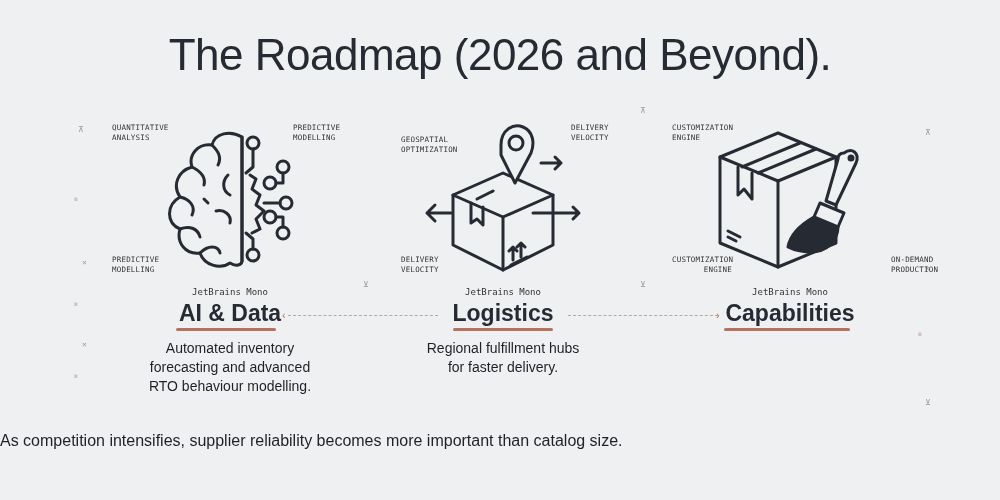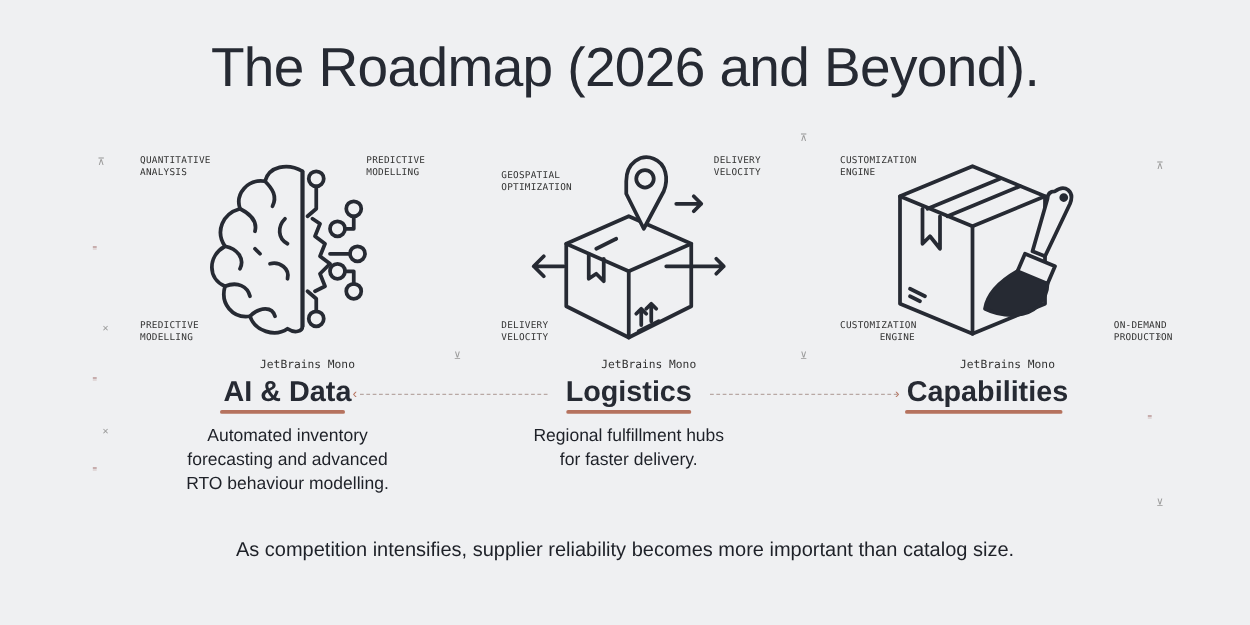--- a/index.html
+++ b/index.html
@@ -17,42 +17,42 @@
     font-family: "Liberation Sans", sans-serif;
   }
   .panel { position: absolute; top: 115px; width: 260px; height: 290px; }
   .panel .icon-wrap { position: absolute; left: 0; top: 0; width: 260px; height: 165px; }
   .callout {
     position: absolute; font-family: "DejaVu Sans Mono", monospace;
     font-size: 7.5px; line-height: 10px; color: #333;
     text-transform: uppercase; letter-spacing: 0.2px;
   }
   .font-note {
-    position: absolute; left: 16px; width: 260px; top: 172px; text-align: center;
+    position: absolute; left: 0; width: 260px; top: 172px; text-align: center;
     font-family: "DejaVu Sans Mono", monospace; font-size: 9px; color: #333;
   }
   .heading {
     position: absolute; left: 0; width: 260px; top: 185px; text-align: center;
     font-size: 23px; font-weight: 700; color: #262a33;
   }
   .underline {
     position: absolute; top: 213px; height: 3px; border-radius: 2px;
     background: #b5725e;
   }
   .desc {
     position: absolute; left: 0; width: 260px; top: 224px; text-align: center;
     font-size: 14px; line-height: 19px; color: #1e2128;
   }
   .connector {
     position: absolute; top: 315px; height: 0;
     border-top: 1px dashed #b8a8a4;
   }
   .arrowhead { position: absolute; top: 309px; font-size: 11px; color: #b5725e; }
   .footer {
-    position: absolute; left: 0; top: 432px; width: 1000px; text-align: center;
+    position: absolute; left: 0; top: 432px; width: 1000px; 
     font-size: 16px; color: #1e2128;
   }
   .mark { position: absolute; font-size: 8px; color: #999; font-family: "DejaVu Sans Mono", monospace; }
   .mark.red { color: #b99; }
 </style>
 </head>
 <body>
 
 <div class="title">The Roadmap (2026 and Beyond).</div>
 

